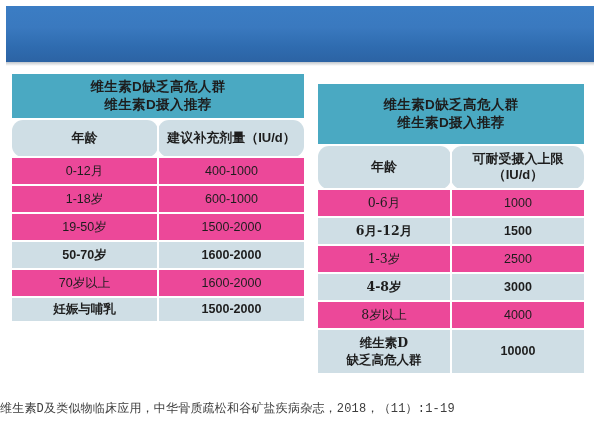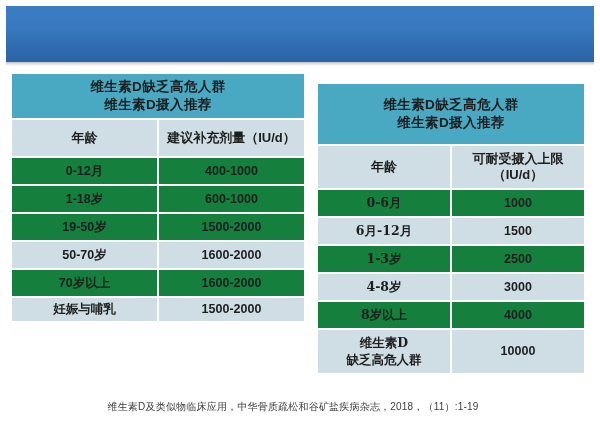--- a/index.html
+++ b/index.html
@@ -63,33 +63,34 @@
   }
   #table-left .tbl-title  { height: 44px; font-size: 13.5px; }
   #table-right .tbl-title { height: 60px; font-size: 13.5px; }
 
   
   .col-head {
     background: #cfdee5;
     font-weight: bold;
     font-size: 13px;
     line-height: 1.25;
+    border-radius: 11px;
   }
   #table-left .col-head  { height: 36px; }
   #table-right .col-head { height: 42px; }
 
   .rule-under-title { height: 2px; background: #ffffff; padding: 0; }
 
   
   .tbl tbody tr td {
     font-size: 12.5px;
     line-height: 1.35;
     border-top: 2px solid #ffffff;
   }
-  .row-a td { background: #15803d; font-weight: bold; }
+  .row-a td { background: #ec4899; }
   .row-b td { background: #cfdee5; font-weight: bold; }
 
   .cell-div { border-left: 2px solid #ffffff !important; }
 
   #table-left  tbody tr { height: 28px; }
   #table-right tbody tr { height: 28px; }
   #table-left  tbody tr.tall   { height: 24px; }
   #table-left  tbody tr.taller { height: 46px; }
   #table-right tbody tr.taller { height: 44px; }
 
@@ -97,25 +98,25 @@
 
   
   .brush { font-family: "DejaVu Serif", serif; font-size: 12px; }
 
   
   #citation {
     position: absolute;
     left: 0;
     top: 400px;
     width: 586px;
-    text-align: center;
-    font-size: 10px;
+    text-align: left;
+    font-size: 12px;
     color: #3c3c3c;
     letter-spacing: .2px;
-    font-family: Liberation Sans, sans-serif;
+    font-family: Liberation Mono, monospace;
   }
 </style>
 </head>
 <body>
 
 <div id="top-banner"></div>
 <div id="top-banner-shadow"></div>
 
 <table class="tbl" id="table-left">
   <thead>

